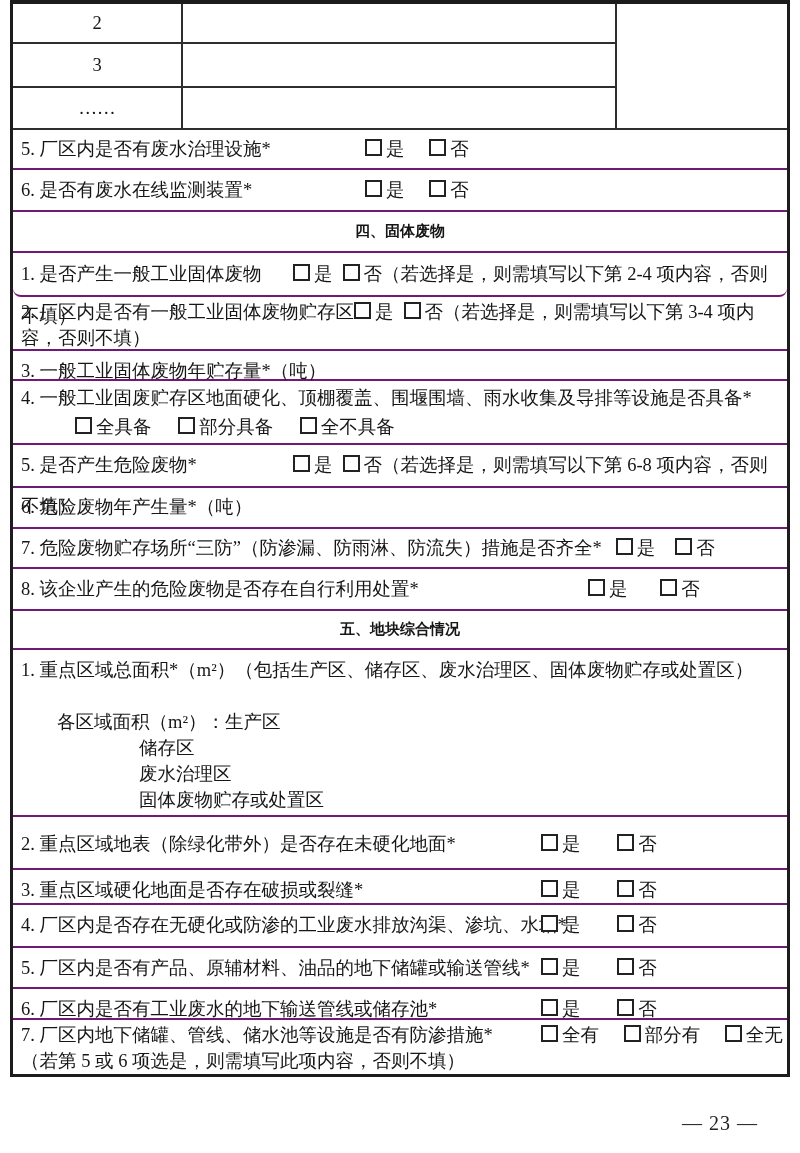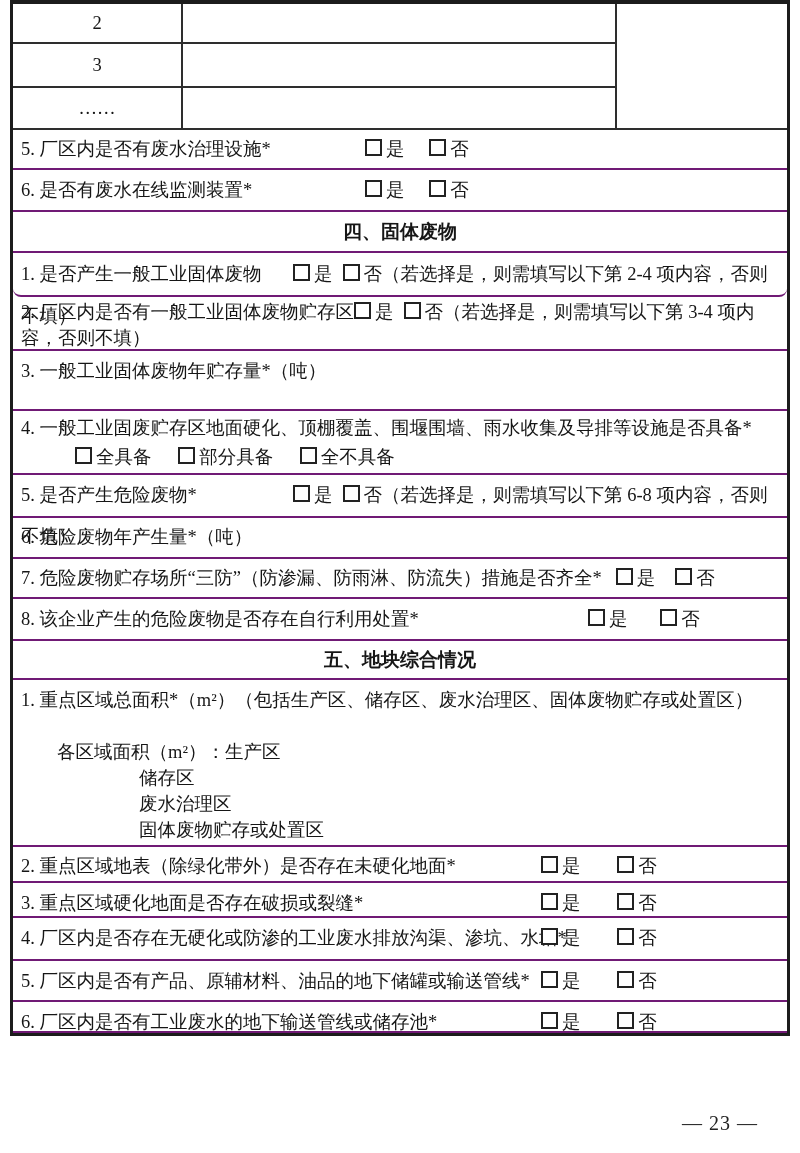--- a/index.html
+++ b/index.html
@@ -30,21 +30,21 @@
   }
   .nb{border-bottom:none !important;}
   .tg-merged{grid-column:3;grid-row:1/4;}
   
   .row{
     position:relative;border-bottom:2px solid #701a75;
     padding:0 8px;box-sizing:border-box;overflow:visible;
   }
   .row.last{border-bottom:none;}
   .sec-header{
-    text-align:center;font-weight:bold;font-size:19px;
+    text-align:center;font-weight:bold;font-size:15px;
   }
   .lbl{white-space:nowrap;}
   .lblw{display:inline-block;width:272px;white-space:nowrap;vertical-align:top;}
   .wrapline{white-space:normal;line-height:26px;padding-top:2px;padding-bottom:3px;}
   
   .opt{white-space:nowrap;display:inline-block;}
   .box{
     display:inline-block;width:13px;height:13px;border:2px solid #222;
     margin-right:4px;vertical-align:-1px;background:#fff;
   }
@@ -101,21 +101,21 @@
   </div>
 
   <div class="row" style="height:44px;line-height:42px;border-radius:8px;">
     <span class="lblw">1. 是否产生一般工业固体废物</span><span class="opt"><span class="box"></span><span>是</span></span><span class="opt ml10"><span class="box"></span><span>否</span></span><span>（若选择是，则需填写以下第 2-4 项内容，否则不填）</span>
   </div>
 
   <div class="row wrapline" style="height:54px;">
     <span>2. 厂区内是否有一般工业固体废物贮存区</span><span class="opt"><span class="box"></span><span>是</span></span><span class="opt ml10"><span class="box"></span><span>否</span></span><span>（若选择是，则需填写以下第 3-4 项内容，否则不填）</span>
   </div>
 
-  <div class="row" style="height:60px;line-height:40px;">
+  <div class="row" style="height:30px;line-height:40px;">
     <span class="lbl">3. 一般工业固体废物年贮存量*（吨）</span>
   </div>
 
   <div class="row" style="height:64px;line-height:29px;padding-top:3px;">
     <div>4. 一般工业固废贮存区地面硬化、顶棚覆盖、围堰围墙、雨水收集及导排等设施是否具备*</div>
     <div class="indent-opts">
       <span class="opt"><span class="box"></span><span>全具备</span></span>
       <span class="opt ml22"><span class="box"></span><span>部分具备</span></span>
       <span class="opt ml22"><span class="box"></span><span>全不具备</span></span>
     </div>
@@ -147,21 +147,21 @@
 
   <div class="row" style="height:167px;line-height:26px;padding-top:7px;">
     <div>1. 重点区域总面积*（m²）（包括生产区、储存区、废水治理区、固体废物贮存或处置区）</div>
     <div style="height:26px;"></div>
     <div><span style="padding-left:36px;">各区域面积（m²）：</span><span>生产区</span></div>
     <div class="area-indent">储存区</div>
     <div class="area-indent">废水治理区</div>
     <div class="area-indent">固体废物贮存或处置区</div>
   </div>
 
-  <div class="row" style="height:36px;line-height:39px;">
+  <div class="row" style="height:45px;line-height:39px;margin-top:8px;">
     <span class="lbl">2. 重点区域地表（除绿化带外）是否存在未硬化地面*</span>
     <span class="opts-abs">
       <span class="opt"><span class="box"></span><span>是</span></span>
       <span class="opt ml32"><span class="box"></span><span>否</span></span>
     </span>
   </div>
 
   <div class="row" style="height:35px;line-height:41px;">
     <span class="lbl">3. 重点区域硬化地面是否存在破损或裂缝*</span>
     <span class="opts-abs">
@@ -187,16 +187,25 @@
   </div>
 
   <div class="row" style="height:31px;line-height:41px;">
     <span class="lbl">6. 厂区内是否有工业废水的地下输送管线或储存池*</span>
     <span class="opts-abs">
       <span class="opt"><span class="box"></span><span>是</span></span>
       <span class="opt ml32"><span class="box"></span><span>否</span></span>
     </span>
   </div>
 
+  <div class="row last" style="height:54px;line-height:26px;padding-top:2px;">
+    <div class="lbl">7. 厂区内地下储罐、管线、储水池等设施是否有防渗措施*</div>
+    <div>（若第 5 或 6 项选是，则需填写此项内容，否则不填）</div>
+    <span class="opts-abs" style="top:2px;">
+      <span class="opt"><span class="box"></span><span>全有</span></span>
+      <span class="opt ml20"><span class="box"></span><span>部分有</span></span>
+      <span class="opt ml20"><span class="box"></span><span>全无</span></span>
+    </span>
+  </div>
 
 </div>
 
 <div class="page-num">— 23 —</div>
 
 </body></html>

